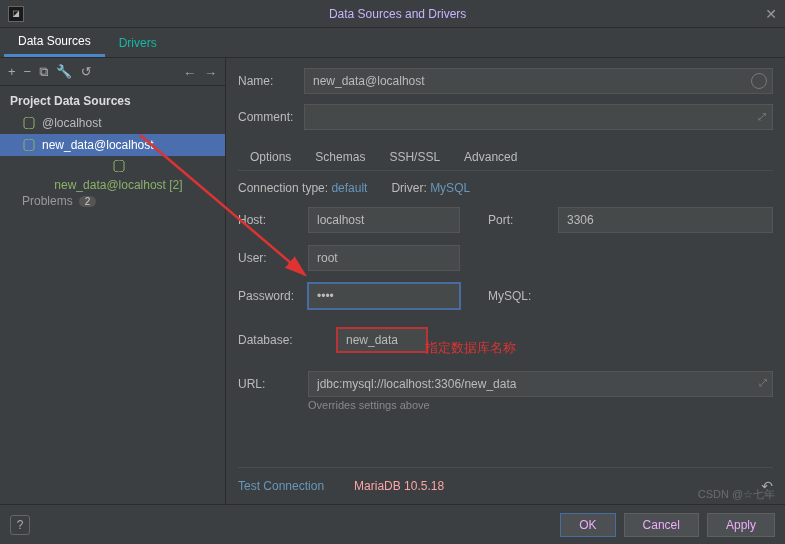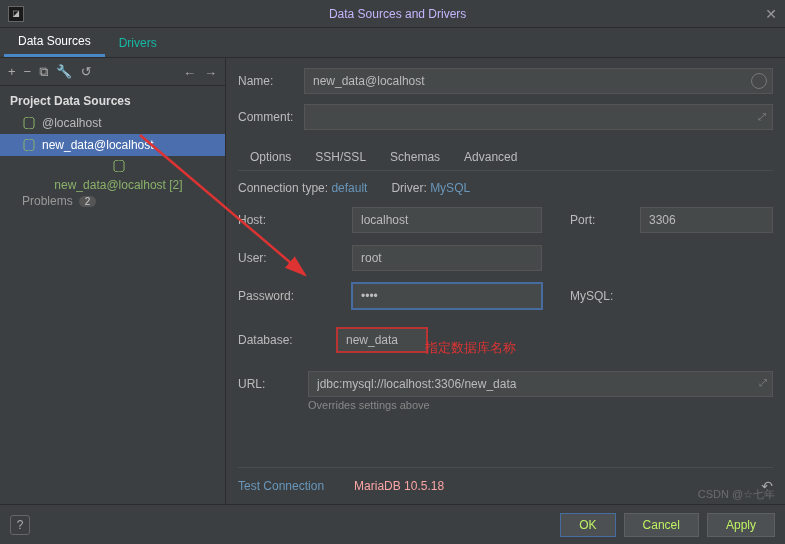--- a/index.html
+++ b/index.html
@@ -47,42 +47,42 @@
 
 .inner-tabs { display: flex; gap: 0; margin: 14px 12px 0; border-bottom: 1px solid #494d4e; }
 .inner-tabs .itab { padding: 6px 12px; color: #bbb; cursor: pointer; }
 .inner-tabs .itab.active { color: #fff; border-bottom: 2px solid #4a88c7; }
 
 
 .panel { padding: 10px 12px 0 12px; flex: 1; }
 .panel-row { display: flex; align-items: center; margin-bottom: 12px; }
 .panel-row .plbl { width: 70px; color: #bbb; }
 .link { color: #6897bb; cursor: pointer; }
-.half { width: 190px; margin-left: 44px; }
+.half { width: 152px; }
 .port-lbl { width: 40px; margin-left: 28px; }
 .port-in { flex: 1; }
 .save-lbl { width: 40px; margin-left: 28px; }
 .sel { flex: 1; height: 26px; background: #45494a; border: 1px solid #555; color: #bbb; padding: 0 6px; display: flex; align-items: center; justify-content: space-between; }
 .focused { border: 1px solid #466ca0; box-shadow: 0 0 0 1px #466ca0; }
 .db-focus { border: 2px solid #b33; }
 .url-in { flex: 1; position: relative; }
 .expand-icon { position: absolute; right: 6px; top: 6px; color: #888; font-size: 10px; }
 .override { color: #888; font-size: 11px; margin-top: 2px; }
 
 
 .annotation-arrow { position: absolute; left: 100px; top: 115px; pointer-events: none; }
 .annotation-text { position: absolute; left: 425px; top: 339px; color: #d33; font-size: 13px; }
 
 
 .footer1 { border-top: 1px solid #494d4e; margin: 0 12px; padding: 10px 0; display: flex; align-items: center; }
 .footer1 .reset { margin-left: auto; color: #aaa; font-size: 14px; }
 .footer2 { border-top: 1px solid #2b2b2b; height: 40px; display: flex; align-items: center; padding: 0 10px; }
 .footer2 .help { width: 20px; height: 20px; border: 1px solid #666; border-radius: 3px; display: flex; align-items: center; justify-content: center; color: #aaa; cursor: pointer; }
 .footer2 .btns { margin-left: auto; display: flex; gap: 8px; }
-.btn { height: 24px; padding: 0 18px; background: #4c5052; border: 1px solid #5e6060; color: #bef264; cursor: pointer; display: flex; align-items: center; text-align: right; }
+.btn { height: 24px; padding: 0 18px; background: #4c5052; border: 1px solid #5e6060; color: #f0abfc; cursor: pointer; display: flex; align-items: center; text-align: right; }
 .btn.primary { border: 1px solid #466ca0; }
 .watermark { position: absolute; right: 10px; bottom: 42px; color: #888; font-size: 11px; opacity: .6; }
 
 svg { display: block; }
 </style>
 </head>
 <body>
 
 <div class="window">
 
@@ -155,22 +155,22 @@
         <div class="lbl">Comment:</div>
         <div class="field">
           <div class="comment-box">
               <span style="font-size:10px;">⤢</span>
             </div>
         </div>
       </div>
 
       <div class="inner-tabs">
         <div class="itab">Options</div>
+        <div class="itab">Schemas</div>
         <div class="itab">SSH/SSL</div>
-        <div class="itab">Schemas</div>
         <div class="itab">Advanced</div>
       </div>
 
       <div class="panel">
         <div class="panel-row">
           <span>Connection type:</span>&nbsp;
           <span class="link">default</span>
           <span style="width:24px"></span>
           <span>Driver:</span>&nbsp;
           <span class="link">MySQL</span>

